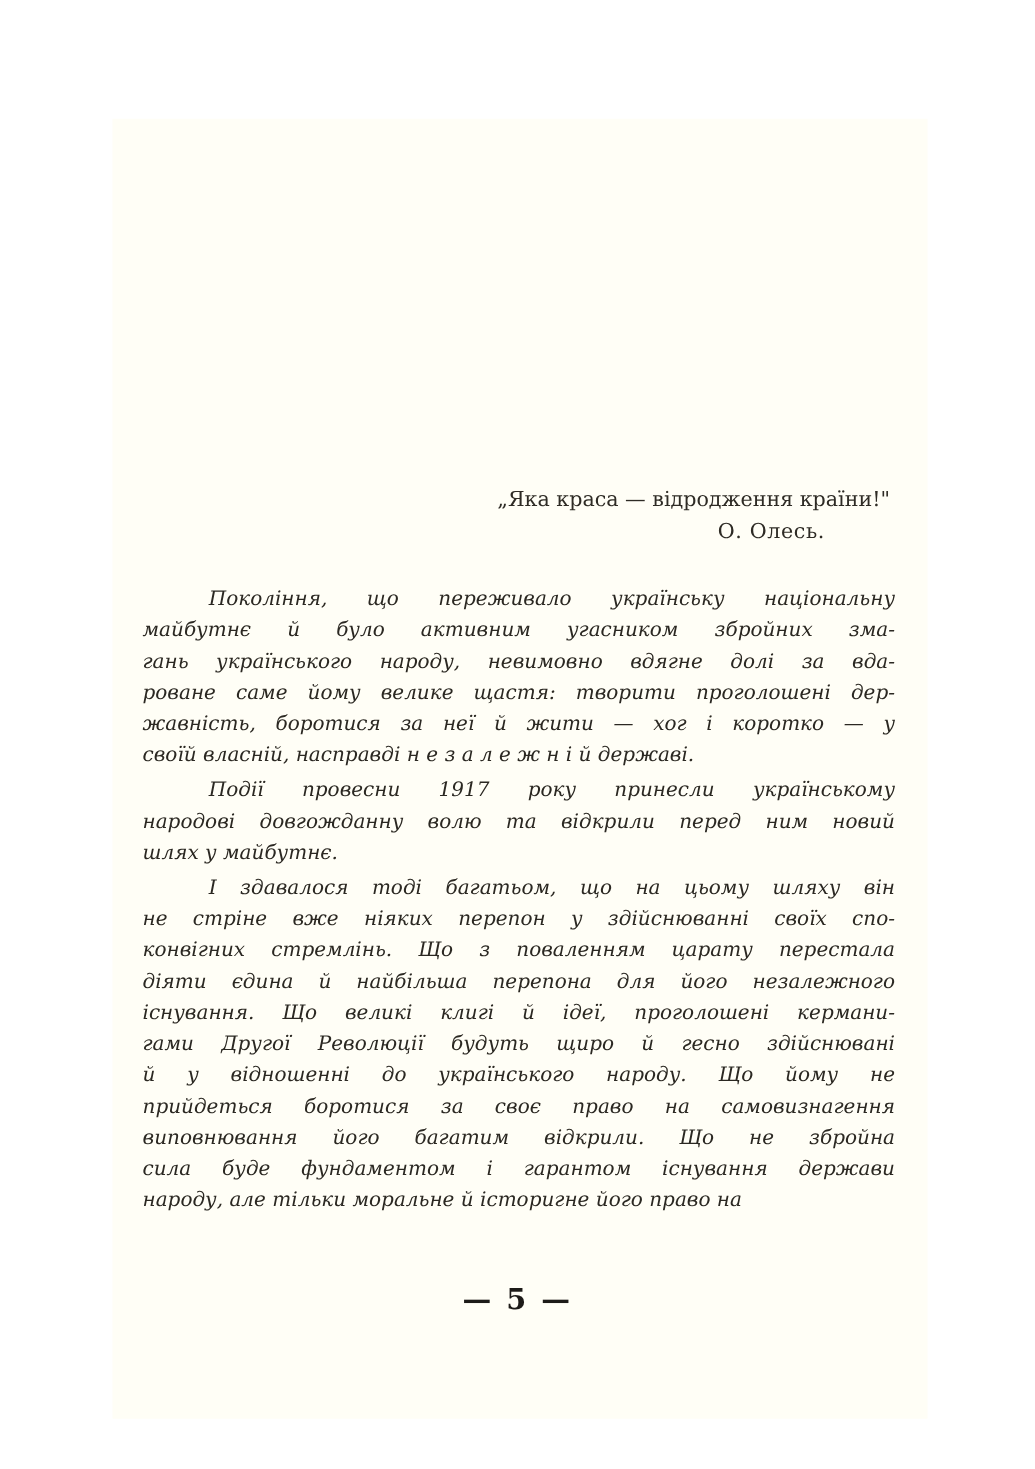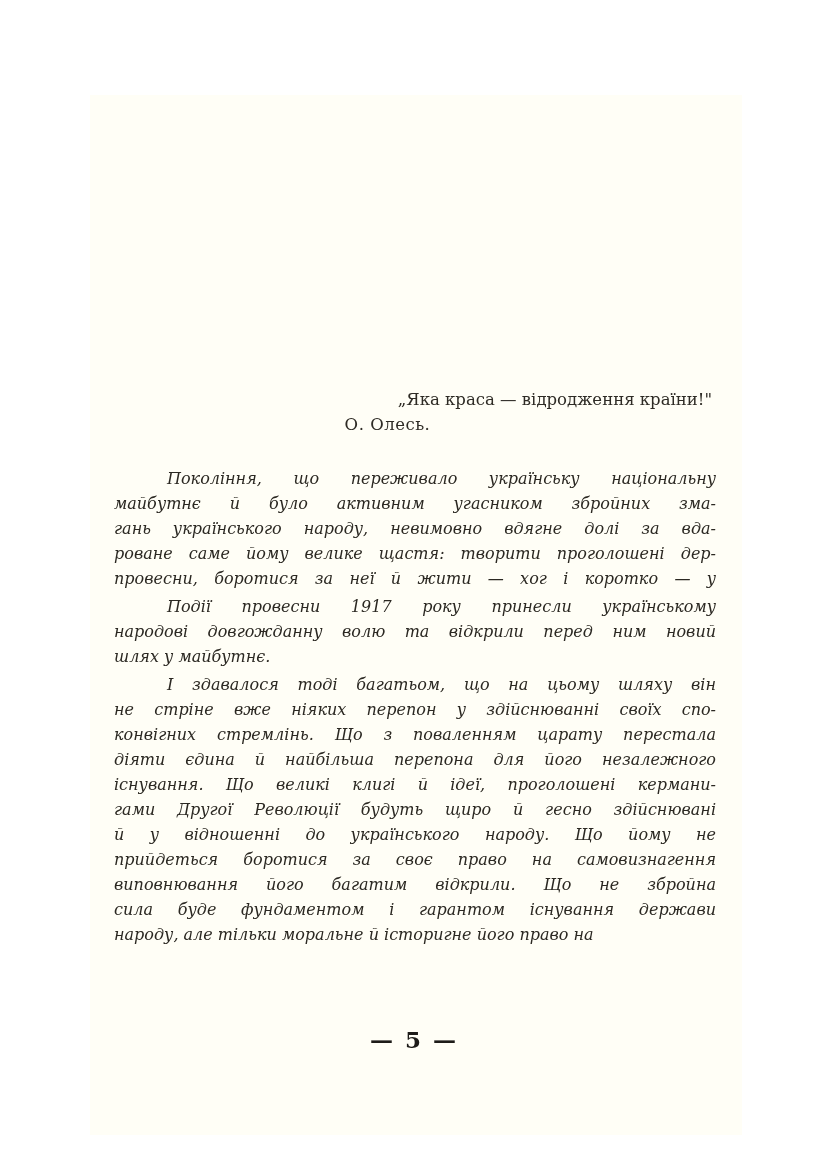--- a/index.html
+++ b/index.html
@@ -31,21 +31,20 @@
     width: 597px;
     text-align: right;
     color: #2e2b25;
     font-size: 16.5px;
     line-height: 25px;
     font-style: normal;
   }
   .epigraph .author {
     padding-right: 52px;
     letter-spacing: 0.5px;
-    text-align: center;
   }
   .body-text {
     position: absolute;
     left: 114px;
     top: 466px;
     width: 602px;
     color: #2b2822;
     font-size: 16px;
     line-height: 25px;
     font-style: italic;
@@ -86,21 +85,22 @@
     <div class="author">О.  Олесь.</div>
   </div>
 
   <div class="body-text">
 
     <div class="para">
       <div class="line indent">Покоління, що переживало українську національну</div>
       <div class="line">майбутнє й було активним угасником збройних зма-</div>
       <div class="line">гань українського народу, невимовно вдягне долі за вда-</div>
       <div class="line">роване саме йому велике щастя: творити проголошені дер-</div>
-      <div class="line">провесни, боротися за неї й жити — хог і коротко — у</div>
+      <div class="line">жавність, боротися за неї й жити — хог і коротко — у</div>
+      <div class="line last">своїй власній, насправді  н е з а л е ж н і й   державі.</div>
     </div>
 
     <div class="para">
       <div class="line indent">Події провесни 1917 року принесли українському</div>
       <div class="line">народові довгожданну волю та відкрили перед ним новий</div>
       <div class="line last">шлях у майбутнє.</div>
     </div>
 
     <div class="para">
       <div class="line indent">І здавалося тоді багатьом, що на цьому шляху він</div>

